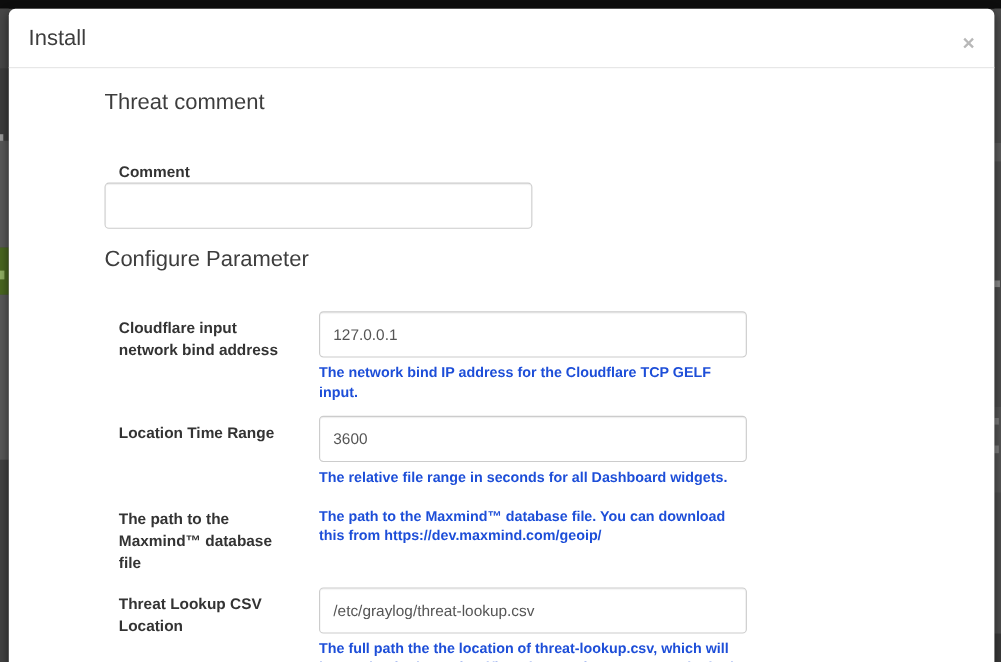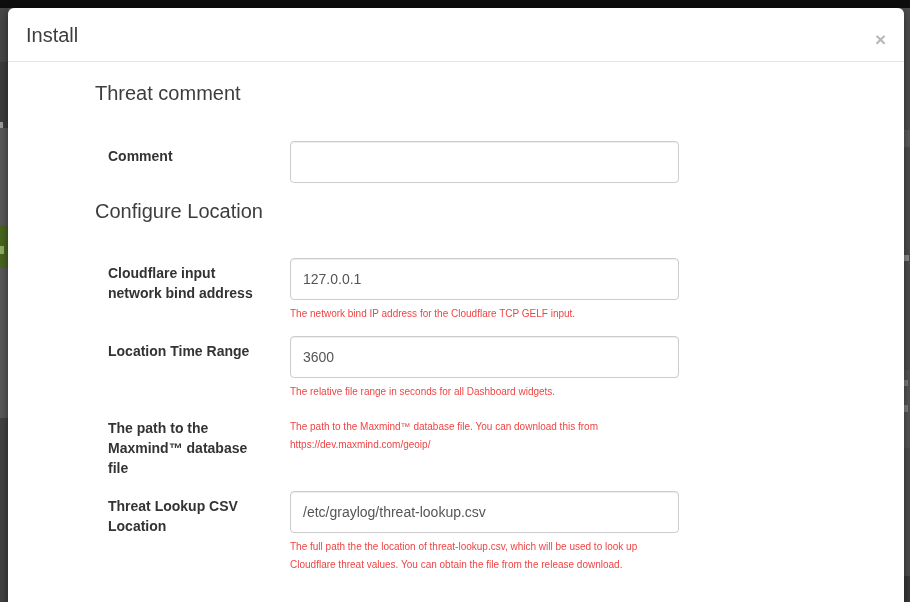--- a/index.html
+++ b/index.html
@@ -84,23 +84,23 @@
     padding: 6px 12px;
     font-size: 14px; color: #555555;
     font-family: "Liberation Sans", "DejaVu Sans", sans-serif;
     border: 1px solid #cccccc; border-radius: 4px;
     background: #ffffff;
     box-shadow: inset 0 1px 1px rgba(0,0,0,0.075);
     outline: none; display: block;
   }
   .help-text {
     margin-top: 5px;
-    font-size: 10px; color: #ef4444; line-height: 17.5px;
+    font-size: 13px; color: #1d4ed8; line-height: 17.5px; font-weight: bold;
   }
-  .comment-row { margin-bottom: 4px; }
+  .comment-row { margin-bottom: 4px; flex-direction: column; }
 </style>
 </head>
 <body>
 
 <div class="bg-topbar"></div>
 <div class="bg-strip bg-left">
   <div class="bg-seg seg-l1"></div>
   <div class="bg-seg seg-l2">
       <div class="frag frag-c"></div>
     </div>
@@ -134,21 +134,21 @@
 
     <div class="form-row comment-row">
       <div class="label-col">
         <label class="control-label">Comment</label>
       </div>
       <div class="input-col">
         <input type="text" class="text-input" value="" style="">
       </div>
     </div>
 
-    <h2 class="section-heading h-configure">Configure Location</h2>
+    <h2 class="section-heading h-configure">Configure Parameter</h2>
 
     <div class="form-row">
       <div class="label-col">
         <label class="control-label">Cloudflare input network bind address</label>
       </div>
       <div class="input-col">
         <input type="text" class="text-input" value="127.0.0.1" style="">
         <div class="help-text">The network bind IP address for the Cloudflare TCP GELF input.</div>
       </div>
     </div>

